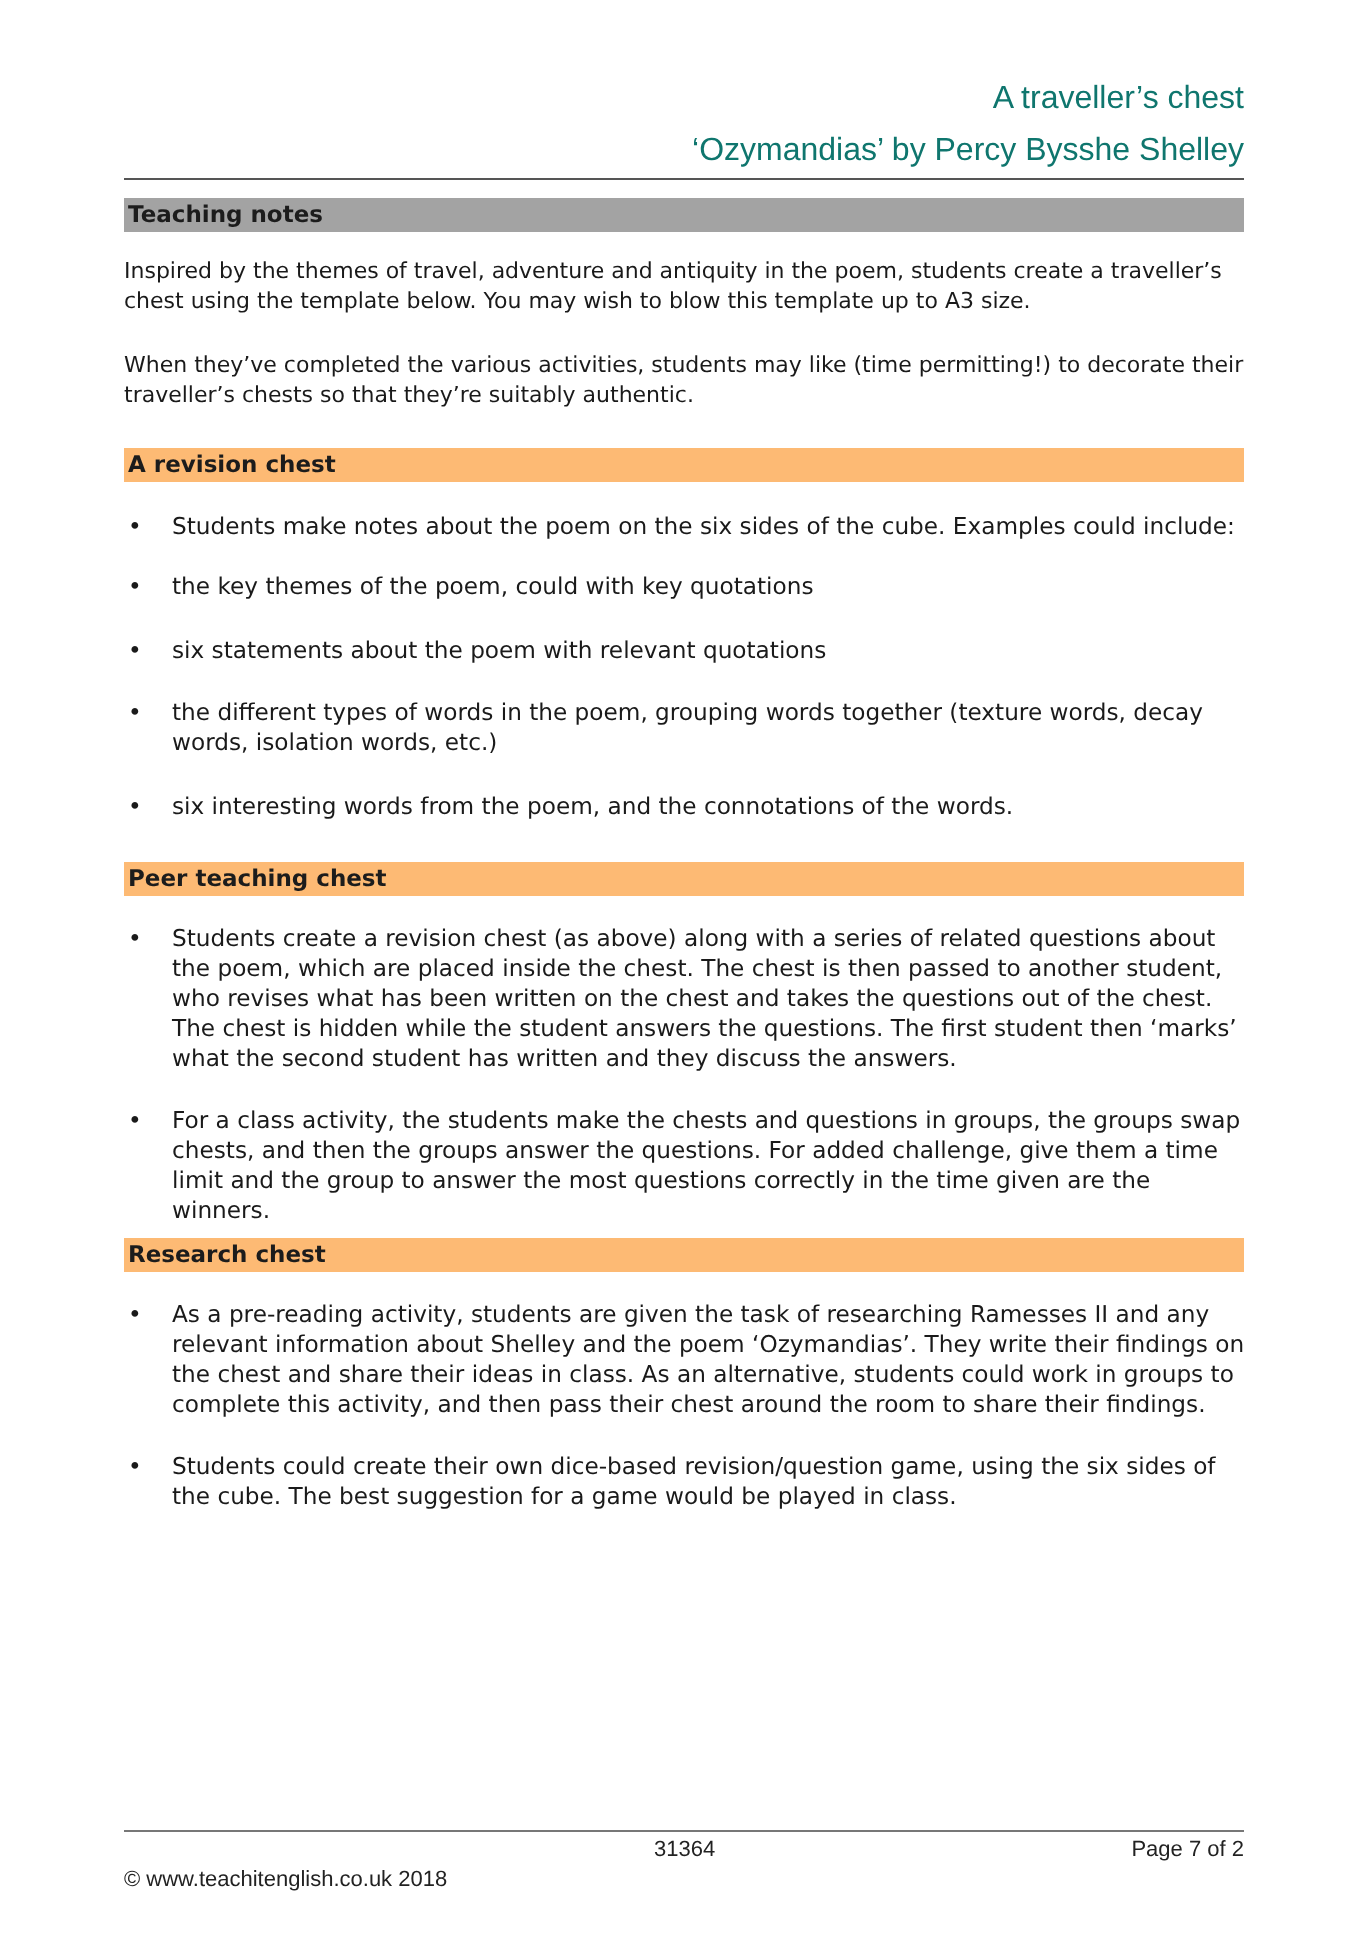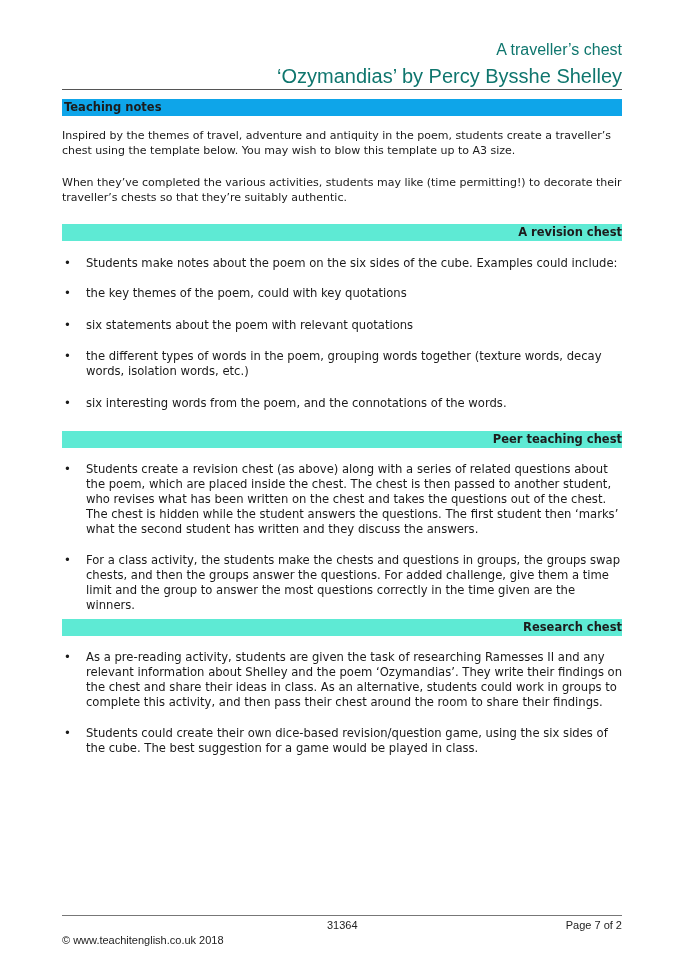--- a/index.html
+++ b/index.html
@@ -3,28 +3,28 @@
   <meta charset="utf-8">
   <style>
     html, body { margin: 0; padding: 0; background: #ffffff; }
     body {
       width: 686px; height: 970px; position: relative; overflow: hidden;
       font-family: "DejaVu Sans", sans-serif; color: #1a1a1a;
     }
     .header { position: absolute; right: 64px; top: 40px; text-align: right;
       font-family: "Liberation Sans", sans-serif; color: #0f766e; }
     .header .title { font-size: 16px; line-height: 20px; }
-    .header .subtitle { font-size: 20px; line-height: 20px; margin-top: 6px;
+    .header .subtitle { font-size: 16px; line-height: 20px; margin-top: 6px;
       padding-bottom: 3px; border-bottom: 1px solid #555; width: 560px; }
     .section-head {
       position: absolute; left: 62px; width: 560px; height: 17px;
-      background: #0ea5e9; font-weight: bold; font-size: 11.5px; line-height: 17px;
+      background: #a3a3a3; font-weight: bold; font-size: 11.5px; line-height: 17px;
       padding-left: 2px; box-sizing: border-box; color: #1c1c1c;
     }
-    .section-head.light { background: #5eead4; text-align: right; }
+    .section-head.light { background: #fdba74; }
     .para { position: absolute; left: 62px; width: 565px; font-size: 11px; line-height: 15px; }
     .bullet { position: absolute; left: 62px; width: 570px; font-size: 11.6px; line-height: 15px; }
     .bullet .dot { position: absolute; left: 2px; top: 0; }
     .bullet .text { position: absolute; left: 24px; width: 540px; }
     .footer { position: absolute; left: 62px; top: 915px; width: 560px;
       border-top: 1px solid #777; font-family: "Liberation Sans", sans-serif;
       font-size: 11px; color: #222; padding-top: 2px; height: 16px; }
     .footer .left { position: absolute; left: 0; top: 18px; }
     .footer .mid { position: absolute; left: 265px; top: 3px; }
     .footer .right { position: absolute; right: 0; top: 3px; }

